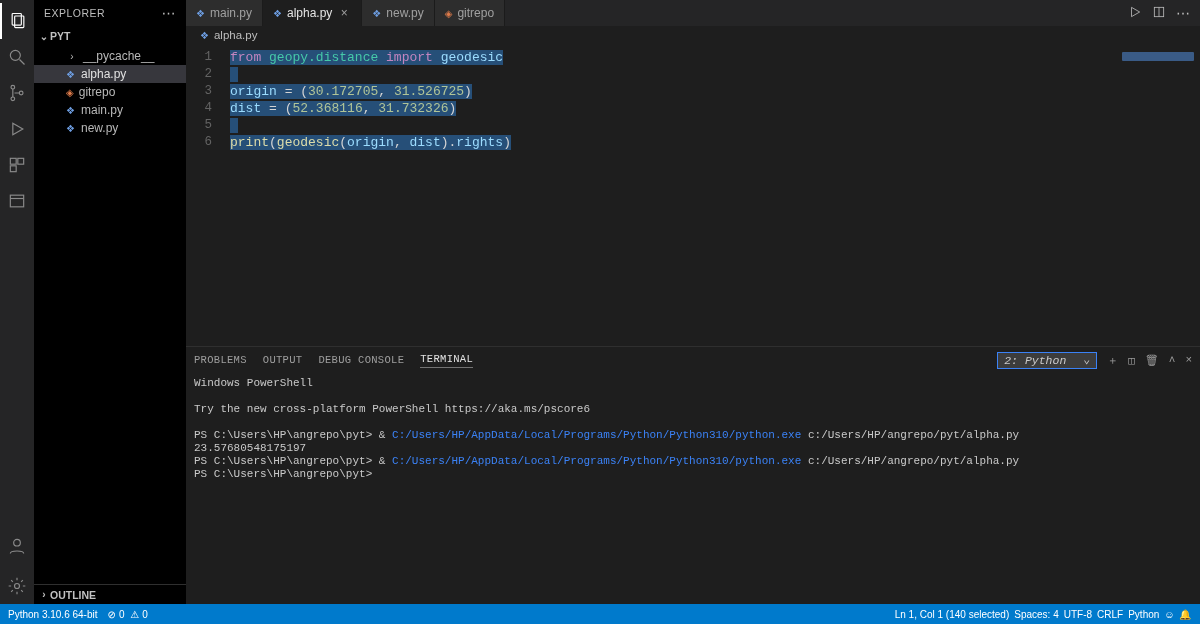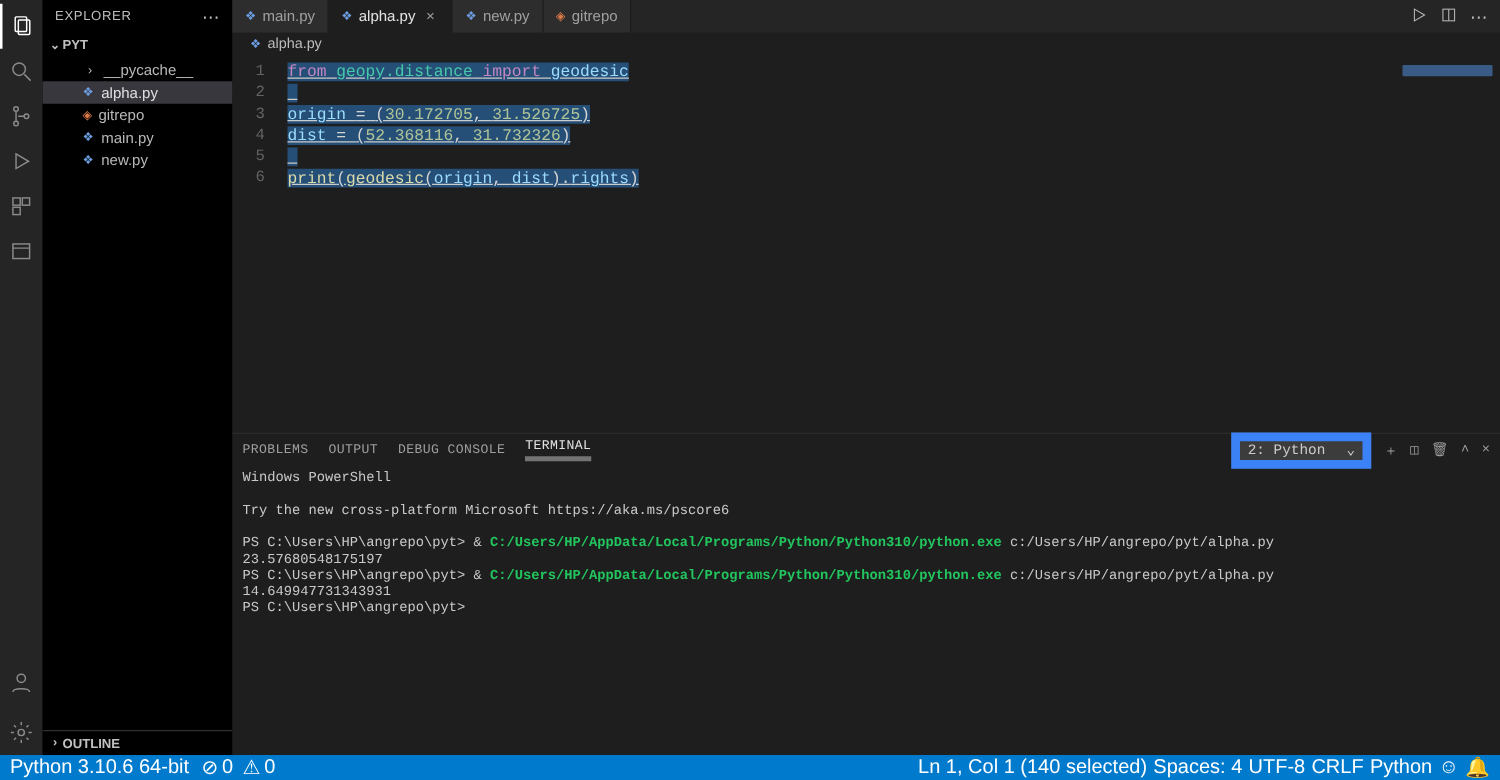--- a/index.html
+++ b/index.html
@@ -43,49 +43,49 @@
   .tabbar-actions { margin-left:auto; display:flex; align-items:center; gap:10px; padding-right:10px; color:#bdbdbd;}
   .tabbar-actions svg { width:14px; height:14px; stroke:#bdbdbd; fill:none; stroke-width:1.4;}
   .crumb { height:18px; background:#1e1e1e; display:flex; align-items:center; padding-left:14px; font-size:11.5px; color:#bdbdbd; gap:5px;}
   .crumb .ticon { color:#6d9de1; font-size:10px;}
 
   
   .editor-area { flex:1; background:#1e1e1e; display:flex; position:relative; font-family:Consolas,"Courier New",monospace; font-size:13px; }
   .gutter { width:44px; text-align:right; color:#636363; padding-top:6px;}
   .gutter div { height:17px; padding-right:18px; font-size:12.5px;}
   .code { padding-top:6px; color:#ccc;}
-  .codeline { height:17px; white-space:pre;text-decoration:underline;}
+  .codeline { height:17px; white-space:pre;}
   .sel { background:#264f78; }
   .kw { color:#c386c0;}
   .mod { color:#46c9a9;}
   .fn { color:#dcdcaa;}
   .id { color:#9cdcfe;}
   .num { color:#b0c497;}
   .op { color:#d4d4d4;}
   .punct { color:#d4d4d4;}
   .prop { color:#9cdcfe;}
   .minimap { position:absolute; top:8px; right:6px; width:72px; }
   .minimap-sel { height:9px; background:#3a5b86; border-radius:1px;}
 
   
   .panel { height:258px; background:#1e1e1e; border-top:1px solid #2f2f2f; display:flex; flex-direction:column; font-family:Consolas,"Courier New",monospace;}
   .panel-tabs { height:26px; display:flex; align-items:center; gap:16px; padding:0 8px; font-size:10.5px; color:#9e9e9e; border-bottom:0px;}
   .panel-tabs .ptab { cursor:pointer; letter-spacing:.3px;}
-  .panel-tabs .ptab.active { color:#e2e2e2; border-bottom:4px solid #737373; padding-bottom:2px;}
+  .panel-tabs .ptab.active { color:#e2e2e2; border-bottom:1px solid #737373; padding-bottom:2px;}
   .panel-tabs .spacer { flex:1;}
   .panel-right { display:flex; align-items:center; gap:10px; font-size:11px;}
-  .term-sel { background:#3c3c3c; border:7px solid #3b82f6; color:#ccc; padding:1px 22px 1px 6px; font-size:11.5px; position:relative; width:112px;}
+  .term-sel { background:#3c3c3c; border:1px solid #3b82f6; color:#ccc; padding:1px 22px 1px 6px; font-size:11.5px; position:relative; width:100px;font-style:italic;}
   .term-sel:after { content:"⌄"; position:absolute; right:6px; top:-1px; color:#ccc;}
   .term-body { flex:1; padding:4px 10px 0 8px; color:#c9c9c9; font-size:11px; line-height:13px; overflow:hidden;}
   .term-body .line { white-space:pre;}
   .prompt { color:#c9c9c9;}
-  .exe { color:#22c55e;font-weight:bold;}
-
-  
-  .statusbar { height:20px; background:#007acc; color:#fff; display:flex; align-items:center; font-size:16px; padding:0 8px; gap:10px;}
+  .exe { color:#3b82f6;}
+
+  
+  .statusbar { height:20px; background:#007acc; color:#fff; display:flex; align-items:center; font-size:10px; padding:0 8px; gap:10px;}
   .statusbar .sbr { margin-left:auto; display:flex; gap:5px; align-items:center;}
   .warn { display:flex; align-items:center; gap:3px;}
 
   .iconbtn { cursor:pointer; }
 </style>
 </head>
 <body>
 
 <div class="root">
   <div class="main-row">
@@ -249,26 +249,25 @@
             <span class="iconbtn">＋</span>
             <span class="iconbtn">◫</span>
             <span class="iconbtn">🗑</span>
             <span class="iconbtn">˄</span>
             <span class="iconbtn">×</span>
           </div>
         </div>
         <div class="term-body" id="term-body">
             <div class="line">Windows PowerShell</div>
             <div class="line">&nbsp;</div>
-            <div class="line">Try the new cross-platform Microsoft https://aka.ms/pscore6</div>
+            <div class="line">Try the new cross-platform PowerShell https://aka.ms/pscore6</div>
             <div class="line">&nbsp;</div>
             <div class="line"><span class="prompt">PS C:\Users\HP\angrepo\pyt&gt; &amp; </span><span class="exe">C:/Users/HP/AppData/Local/Programs/Python/Python310/python.exe</span><span> c:/Users/HP/angrepo/pyt/alpha.py</span></div>
             <div class="line">23.57680548175197</div>
             <div class="line"><span class="prompt">PS C:\Users\HP\angrepo\pyt&gt; &amp; </span><span class="exe">C:/Users/HP/AppData/Local/Programs/Python/Python310/python.exe</span><span> c:/Users/HP/angrepo/pyt/alpha.py</span></div>
-            <div class="line">14.649947731343931</div>
             <div class="line">PS C:\Users\HP\angrepo\pyt&gt;</div>
           </div>
       </div>
     </div>
   </div>
 
   <div class="statusbar">
     <span>Python 3.10.6 64-bit</span>
     <span class="warn">⊘<span>0</span>&nbsp;⚠<span>0</span></span>
     <div class="sbr">

